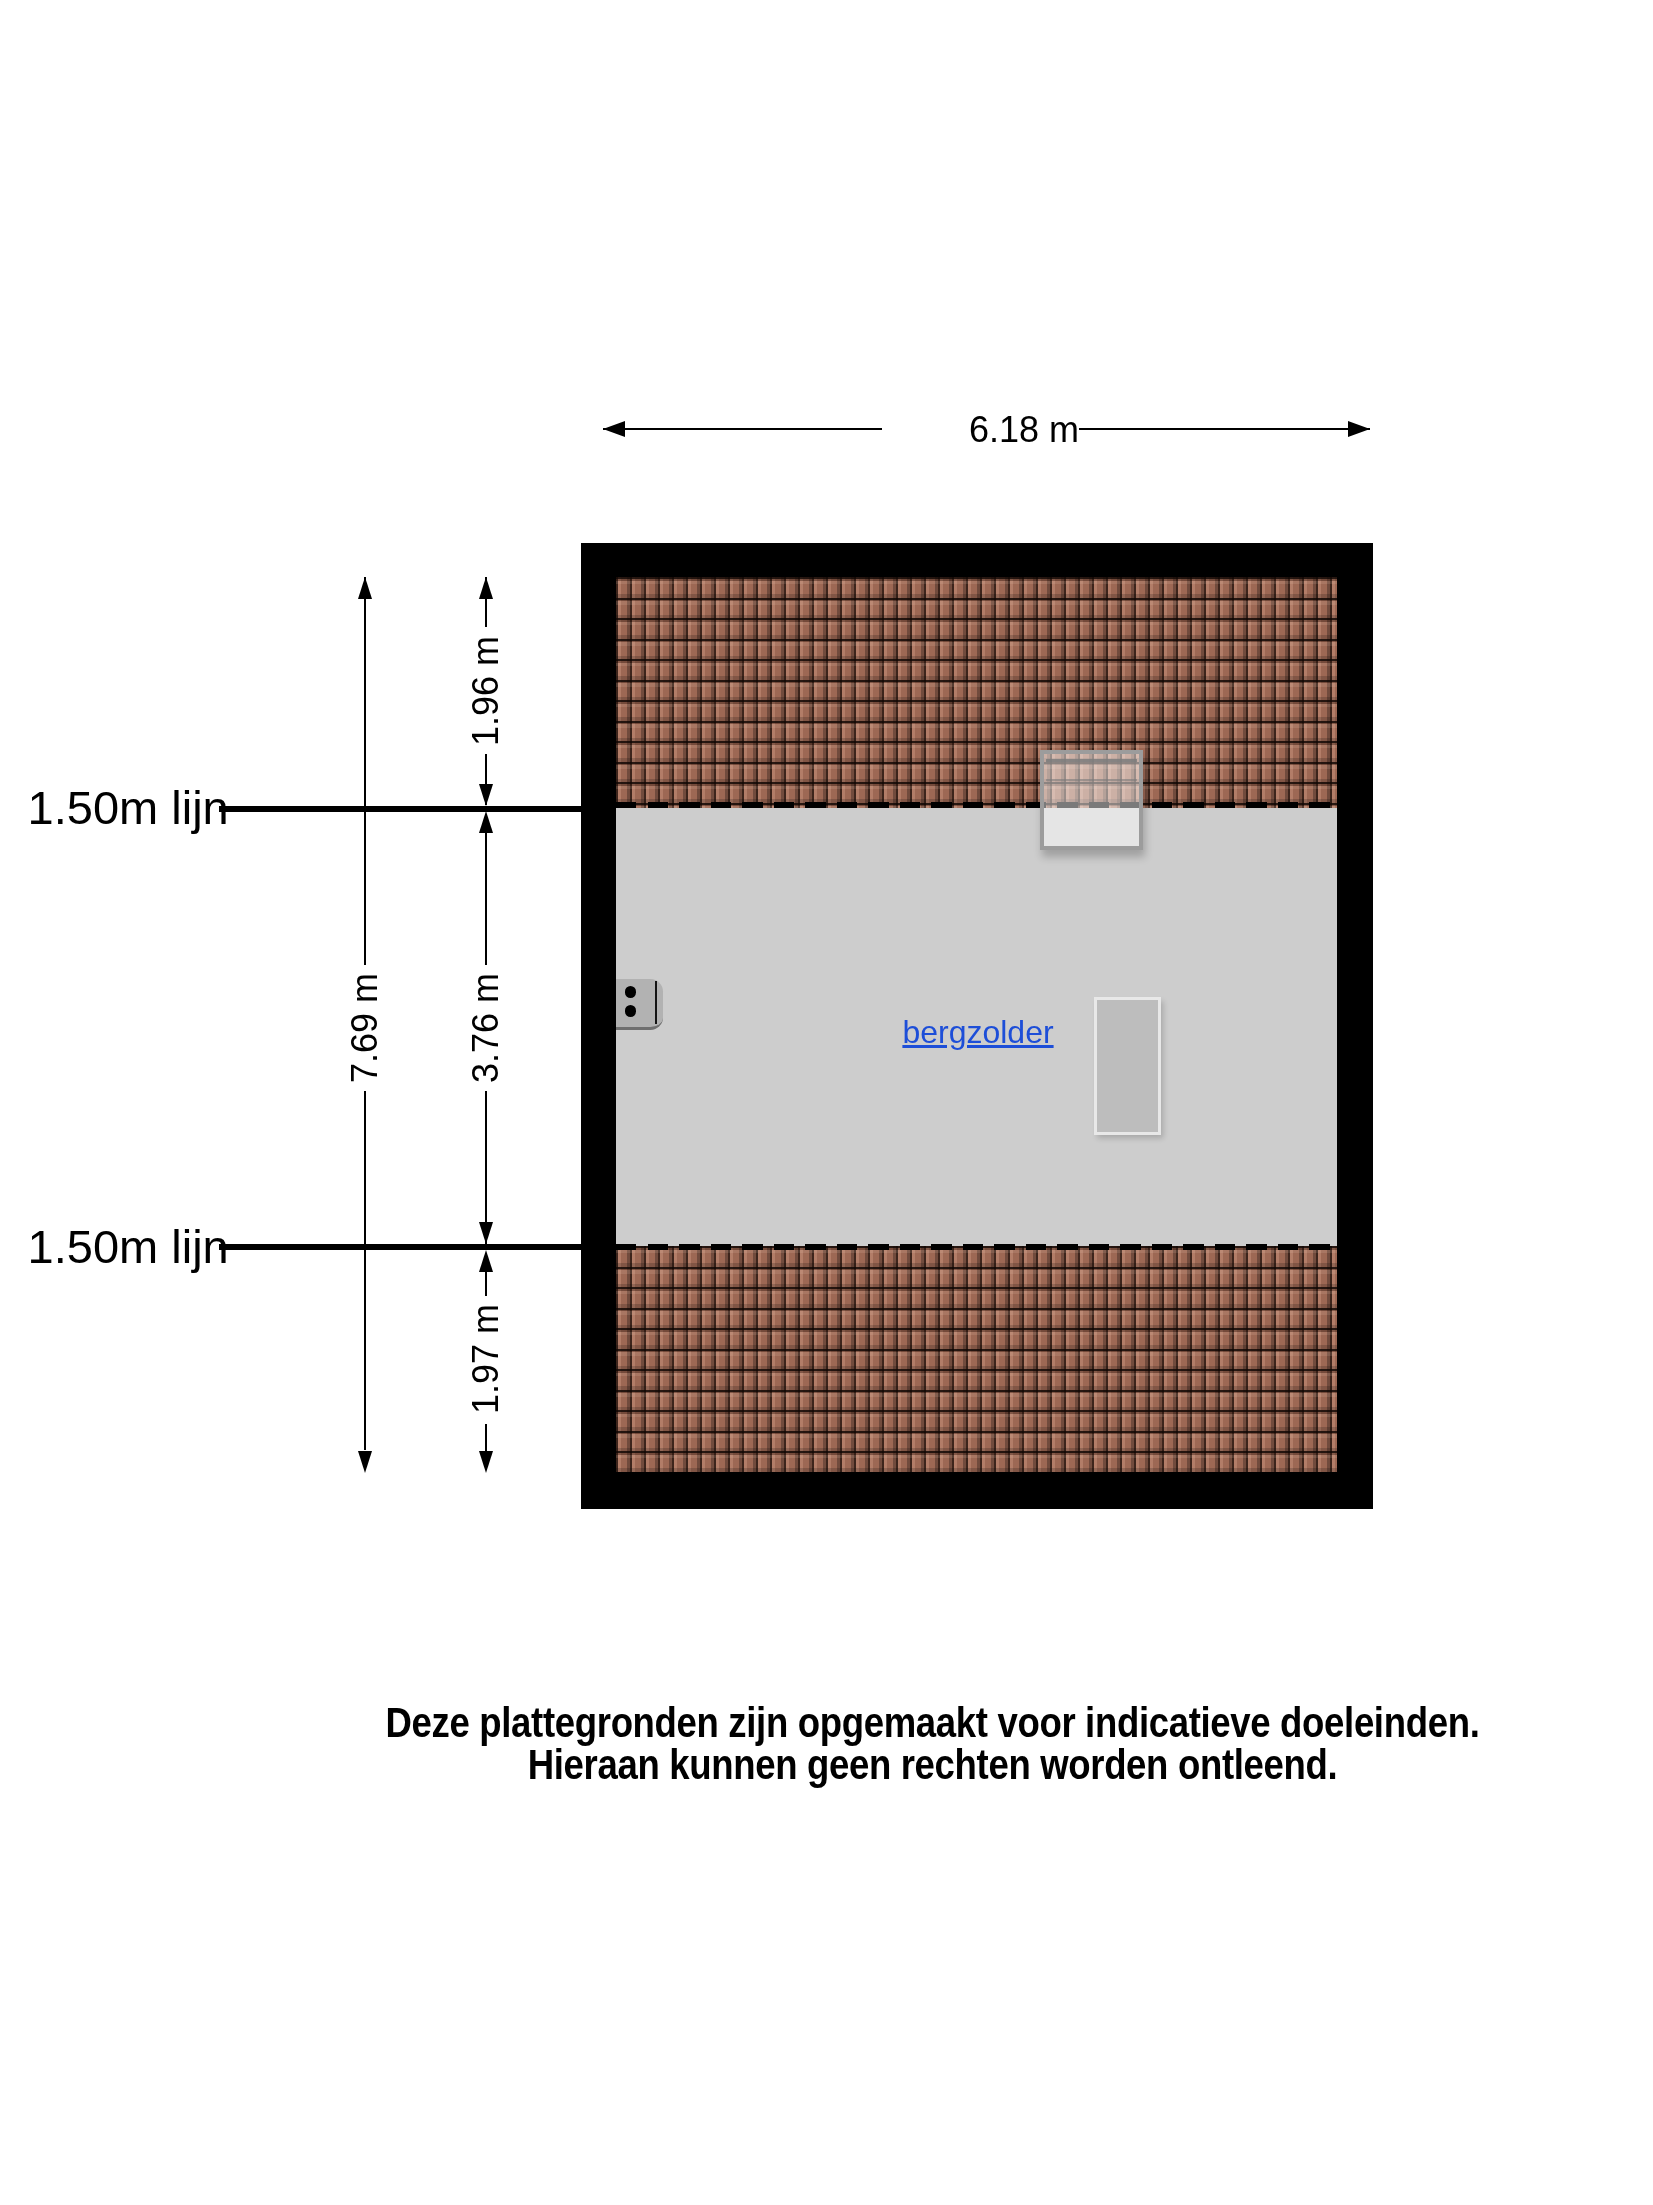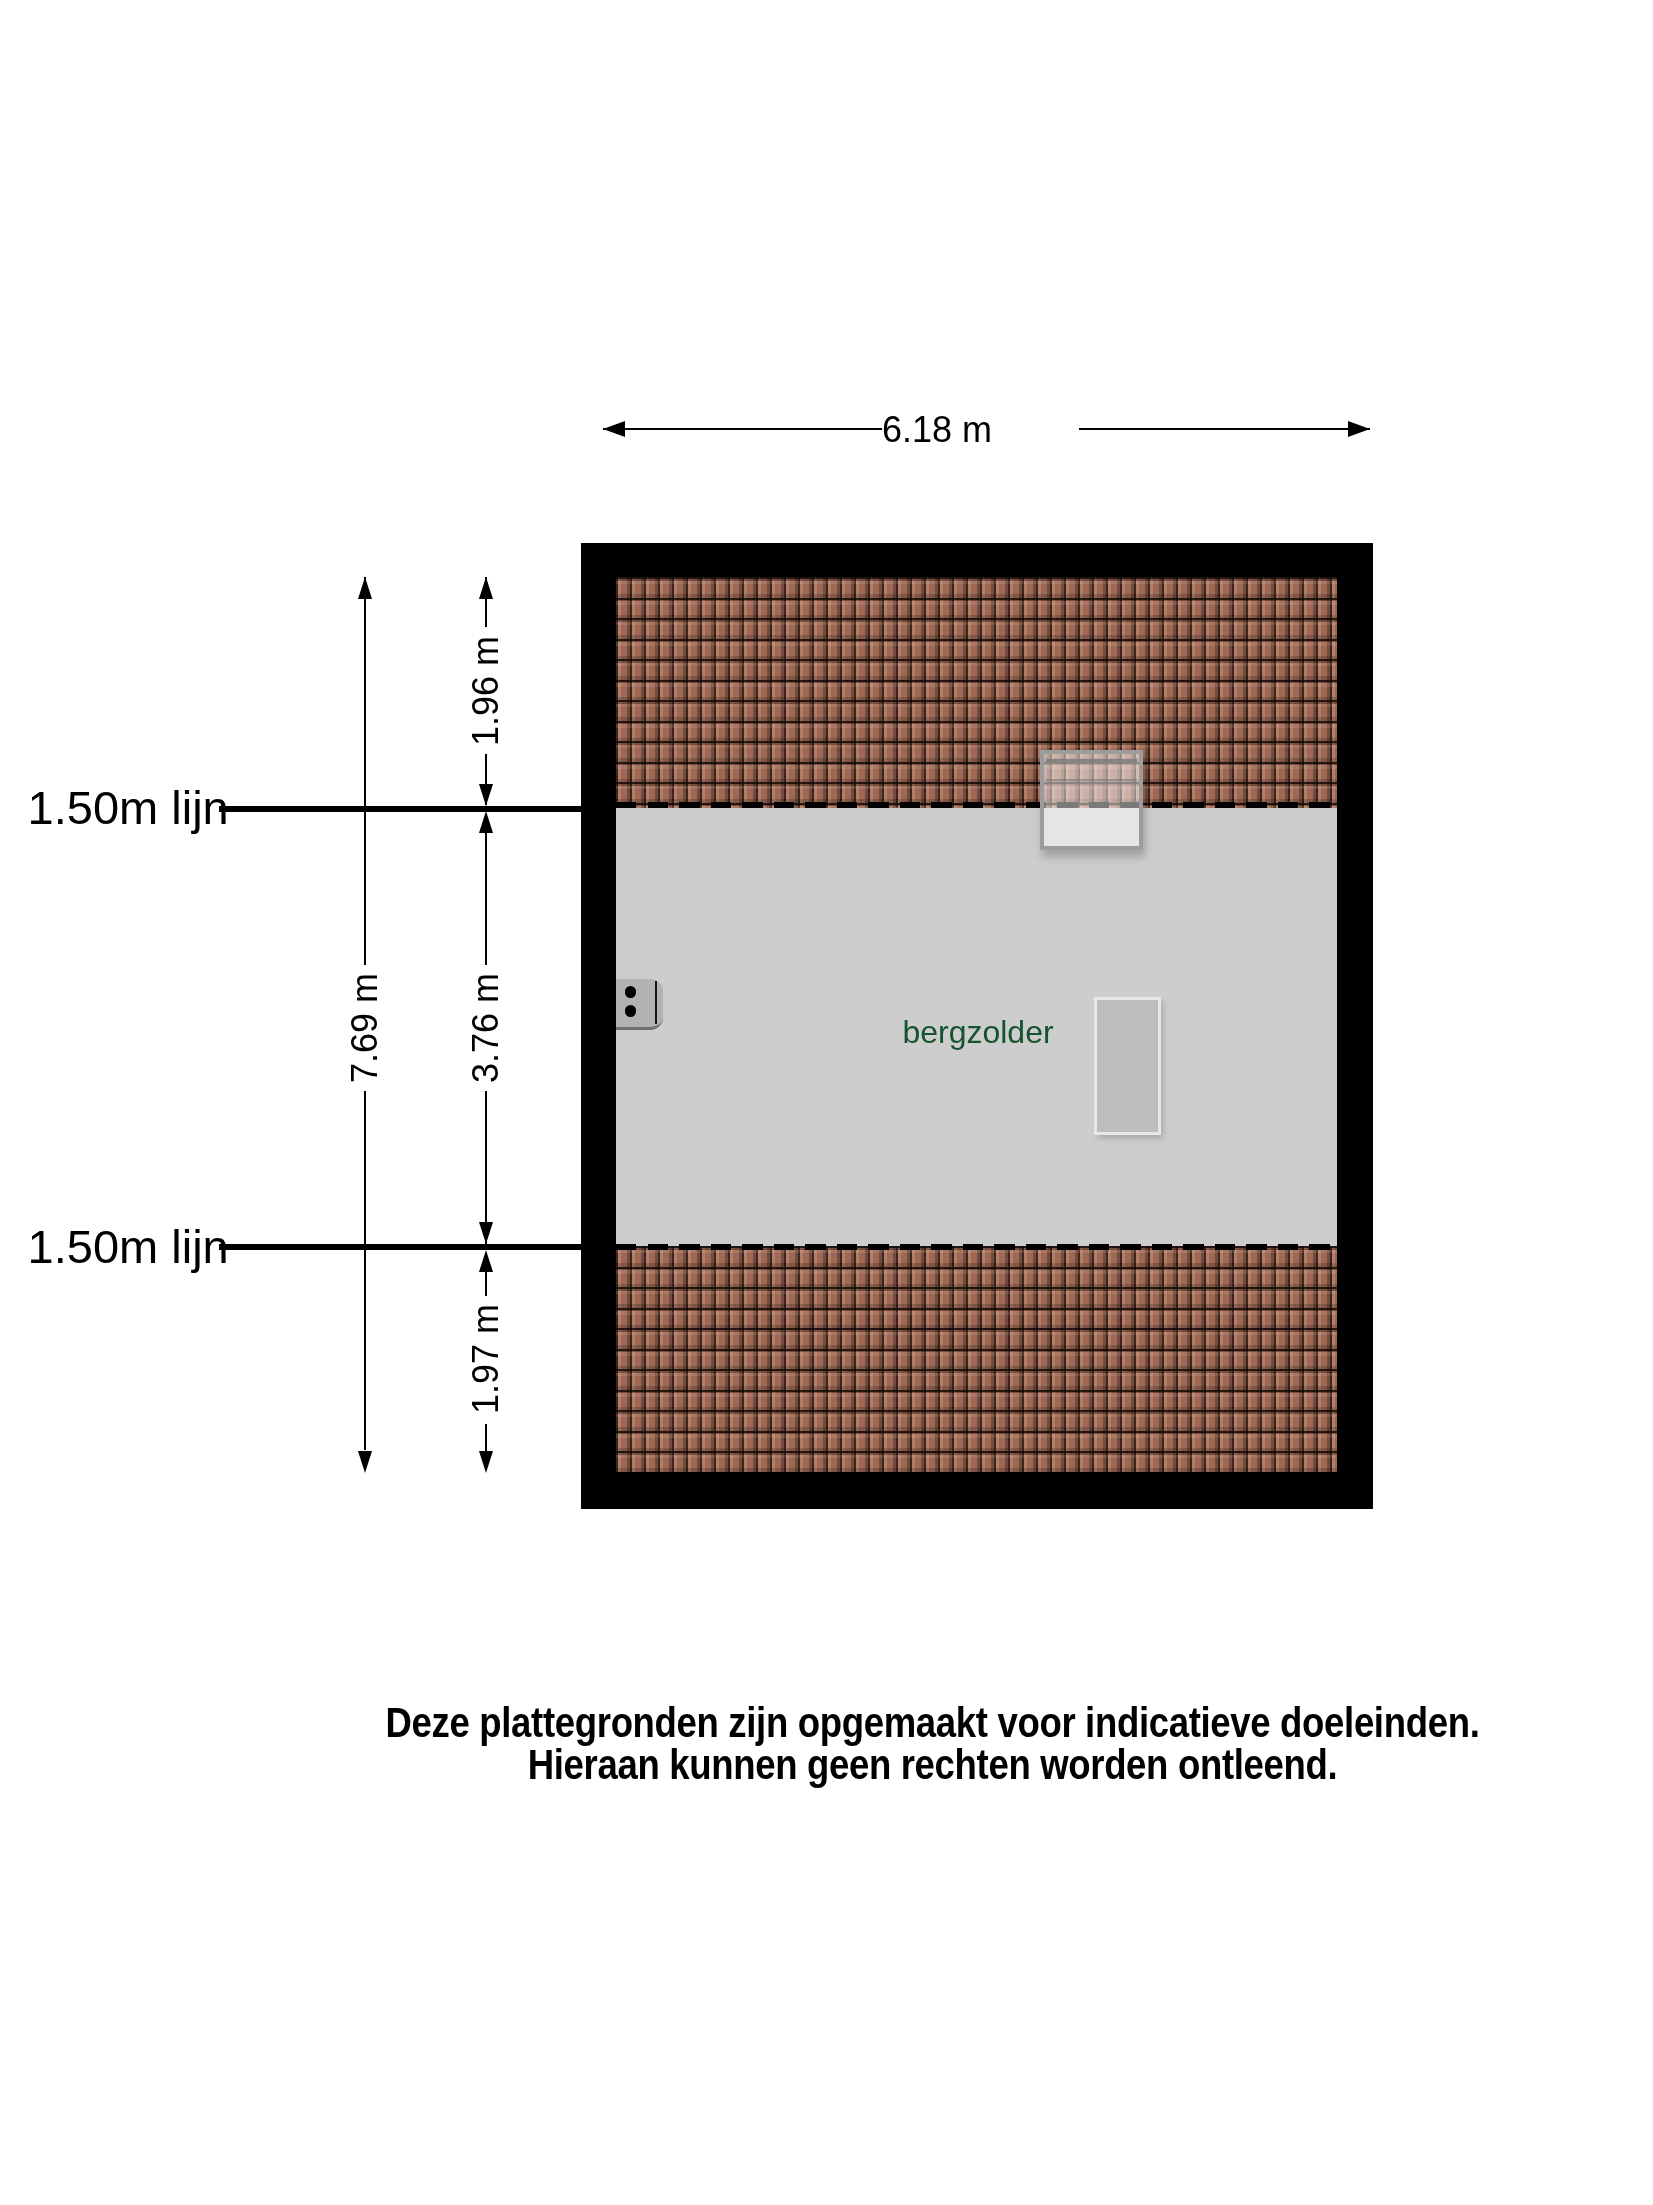--- a/index.html
+++ b/index.html
@@ -10,21 +10,21 @@
   
   .vseg{position:absolute;width:2.4px;background:var(--line,#000);}
   .hseg{position:absolute;height:2.4px;background:var(--line,#000);}
   .thickline{position:absolute;height:5.5px;background:var(--line,#000);}
   .tri{position:absolute;width:0;height:0;}
   .tri.up{border-left:7px solid transparent;border-right:7px solid transparent;border-bottom:22px solid var(--line,#000);}
   .tri.down{border-left:7px solid transparent;border-right:7px solid transparent;border-top:22px solid var(--line,#000);}
   .tri.left{border-top:8.7px solid transparent;border-bottom:8.7px solid transparent;border-right:22px solid var(--line,#000);}
   .tri.right{border-top:8.7px solid transparent;border-bottom:8.7px solid transparent;border-left:22px solid var(--line,#000);}
   .dim-label{
-    position:absolute;font-size:36px;line-height:47px;text-align:left;
+    position:absolute;font-size:36px;line-height:47px;text-align:right;
     background:#fff;white-space:nowrap;
   }
   .rot-label{
     position:absolute;width:126px;height:44px;line-height:44px;text-align:center;
     font-size:36px;background:#fff;transform:rotate(-90deg);white-space:nowrap;
   }
   .ref-label{position:absolute;font-size:47px;line-height:44px;white-space:nowrap;}
 
   
   .plan{position:absolute;left:581px;top:543px;width:792px;height:966px;background:var(--wall,#000);}
@@ -68,21 +68,21 @@
   .mvbox .dot{position:absolute;width:11.8px;height:11.8px;border-radius:50%;background:#000;}
   .mvbox .dot.d1{left:8.7px;top:7px;}
   .mvbox .dot.d2{left:8.7px;top:26px;}
   .mvbox .vbar{position:absolute;left:39px;top:2.4px;width:2.4px;height:43px;background:#141414;}
   .stair{
     position:absolute;left:478px;top:420px;width:61px;height:132px;
     border:3.9px solid var(--stairborder,#e8e8e8);background:var(--stairfill,#bdbdbd);
     box-shadow:3.2px 3.9px 5.5px rgba(0,0,0,0.18);z-index:3;
   }
   .room-label{position:absolute;left:266px;top:438px;width:192px;text-align:center;
-    font-size:32px;line-height:35px;color:#14532d;z-index:5;}
+    font-size:32px;line-height:35px;color:#1d4ed8;z-index:5;text-decoration:underline;}
 
   
   .disclaimer{
     position:absolute;left:145px;top:1701px;width:1575px;text-align:center;
     font-weight:bold;font-size:43px;line-height:42px;letter-spacing:-0.4px;
     transform:scaleX(0.85);
   }
 </style>
 </head>
 <body>

